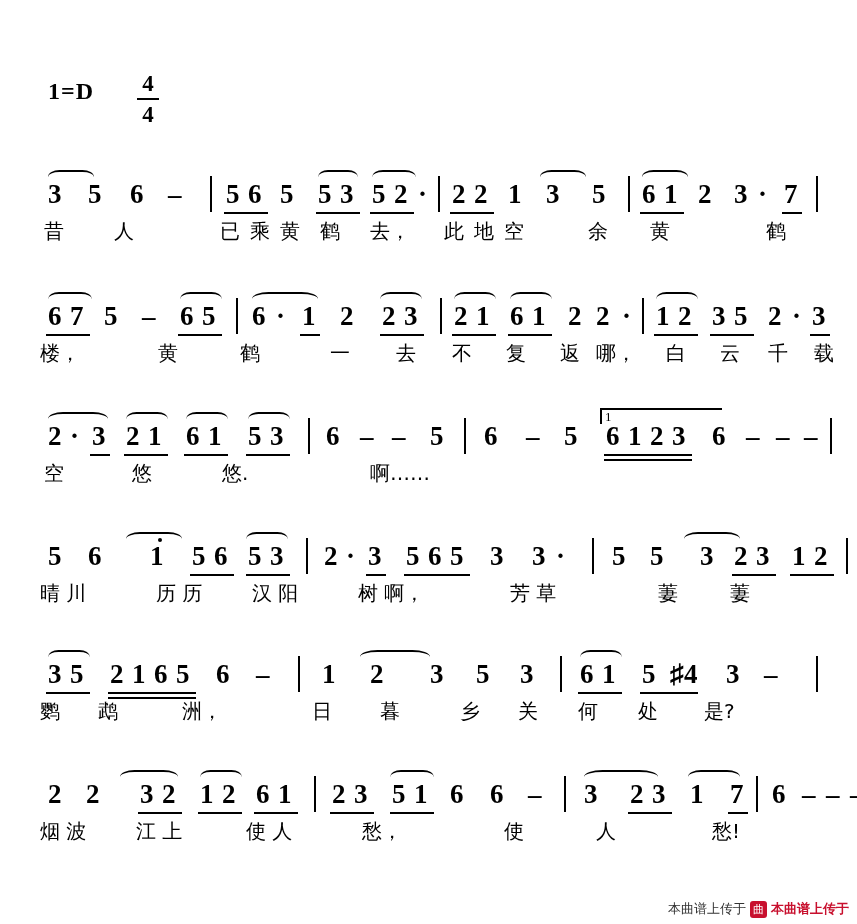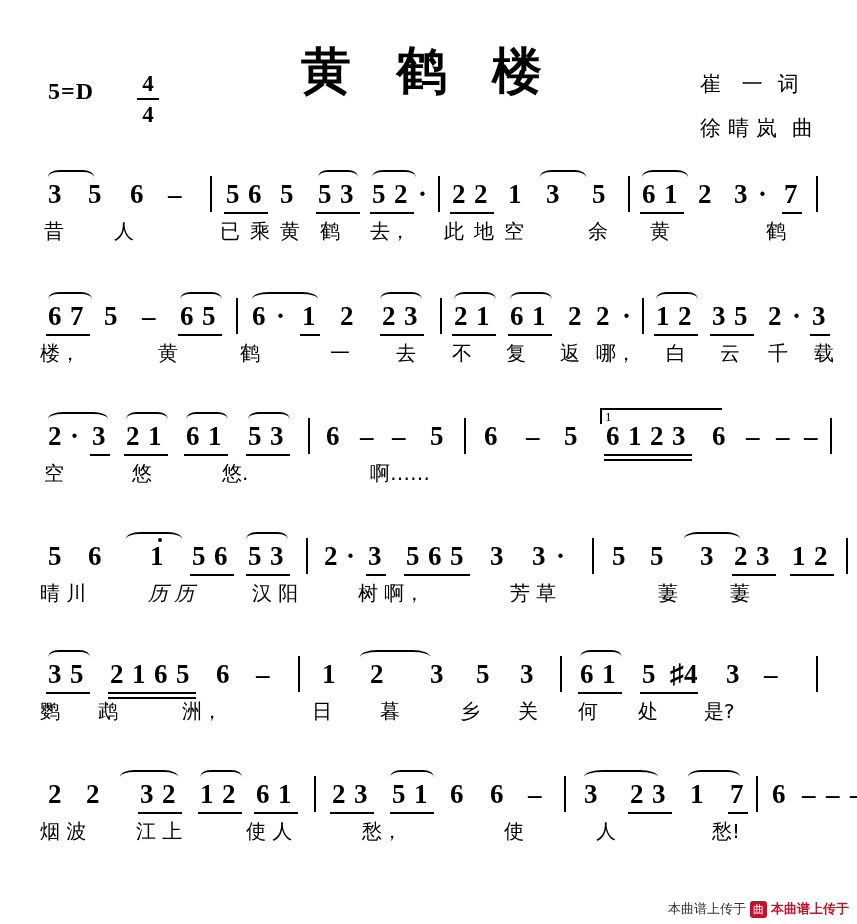--- a/index.html
+++ b/index.html
@@ -178,38 +178,29 @@
     line-height: 17px;
     text-align: center;
   }
   .footer .site { color: #c8102e; font-weight: bold; }
 </style>
 </head>
 <body>
 
 <div class="sheet">
 
-  <div class="title">黄 鹤 楼</div>
-
-  <div class="keysig">5=D</div>
+
+  <div class="keysig">1=D</div>
 
   <div class="meter">
     <span class="num">4</span>
     <span class="bar"></span>
     <span class="num">4</span>
   </div>
 
-  <div class="credits">
-    <div>
-      <span class="name">崔 一</span><span class="role">词</span>
-    </div>
-    <div>
-      <span class="name">徐晴岚</span><span class="role">曲</span>
-    </div>
-  </div>
 
   <div class="system" style="top:168px;">
     <div class="notes">
       <span class="tie" style="left:8px;width:46px;"></span>
       <span class="n" style="left:8px;">3</span>
       <span class="n" style="left:48px;">5</span>
       <span class="n" style="left:90px;">6</span>
       <span class="n" style="left:128px;">–</span>
       <span class="bl" style="left:170px;"></span>
       <span class="n" style="left:186px;">5</span>
@@ -412,21 +403,21 @@
       <span class="n" style="left:694px;">2</span>
       <span class="n" style="left:716px;">3</span>
       <span class="u1" style="left:692px;width:44px;"></span>
       <span class="n" style="left:752px;">1</span>
       <span class="n" style="left:774px;">2</span>
       <span class="u1" style="left:750px;width:44px;"></span>
       <span class="bl" style="left:806px;"></span>
     </div>
     <div class="lyrics">
       <span class="ly" style="left:0px;">晴 川</span>
-      <span class="ly" style="left:108px;font-style:italic;">历 历</span>
+      <span class="ly" style="left:116px;">历 历</span>
       <span class="ly" style="left:212px;">汉 阳</span>
       <span class="ly" style="left:318px;">树 啊，</span>
       <span class="ly" style="left:470px;">芳 草</span>
       <span class="ly" style="left:618px;">萋</span>
       <span class="ly" style="left:690px;">萋</span>
     </div>
   </div>
 
   <div class="system" style="top:648px;">
     <div class="notes">

